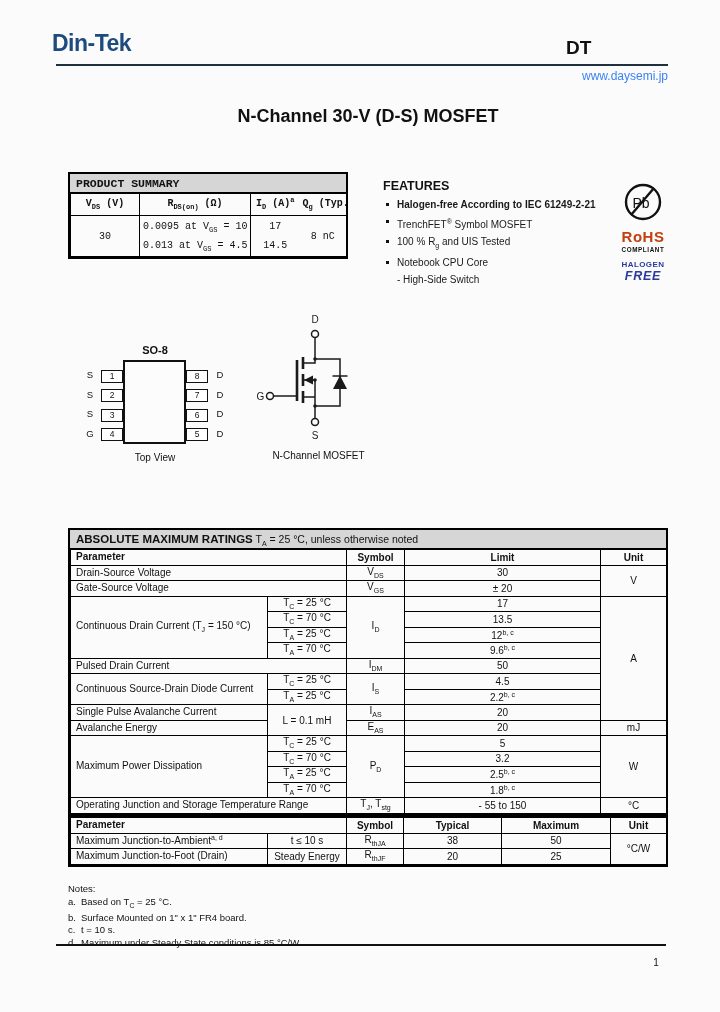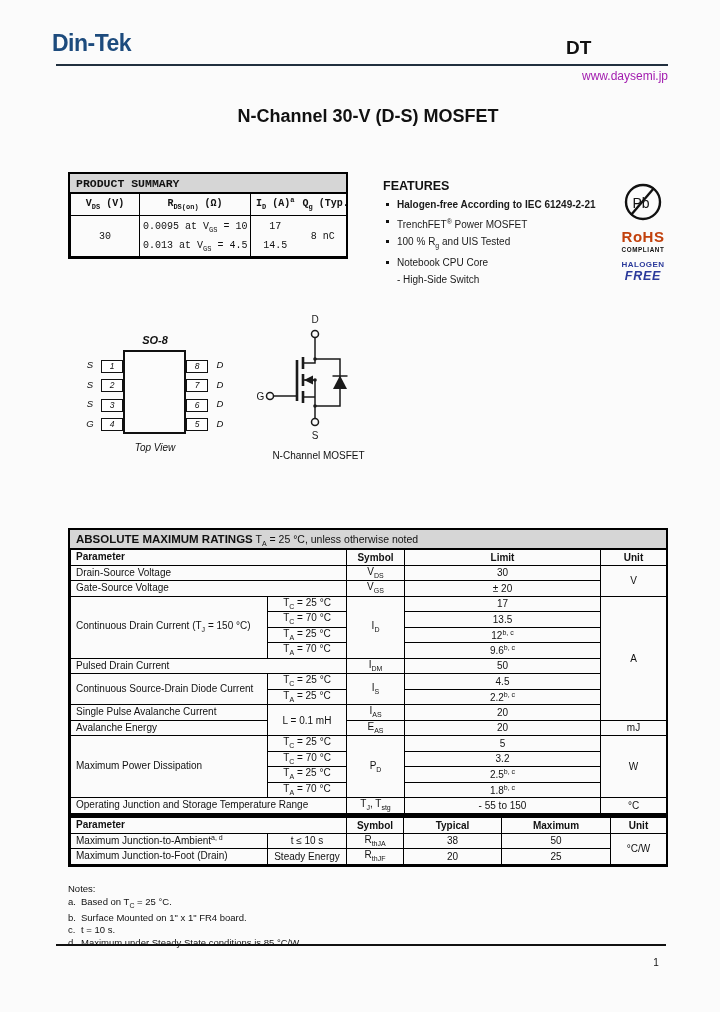--- a/index.html
+++ b/index.html
@@ -9,21 +9,21 @@
     -webkit-font-smoothing:antialiased;overflow:hidden;
   }
   .abs{position:absolute;}
   sub{font-size:7px;}
   sup{font-size:7px;}
 
   
   .logo{left:52px;top:30px;font-size:23px;font-weight:bold;color:#1d4b7d;letter-spacing:-0.5px;}
   .doc-code{left:566px;top:37px;font-size:19px;font-weight:bold;color:#111;}
   .header-rule{left:56px;top:64px;width:612px;height:2px;background:#21303f;}
-  .website{left:508px;top:69px;width:160px;text-align:right;font-size:12px;color:#a21caf;}
+  .website{left:508px;top:69px;width:160px;text-align:right;font-size:12px;color:#3b82f6;}
   .page-title{left:16px;top:106px;width:704px;text-align:center;font-size:18px;font-weight:bold;color:#111;}
 
   
   .tbox{border:2px solid #000;}
   .ttitle{background:#d6d6d6;border-bottom:1px solid #000;font-weight:bold;font-size:11.5px;height:15px;line-height:15px;padding:1.5px 6px;color:#111;white-space:nowrap;overflow:hidden;}
   .tcond{font-weight:normal;font-size:10.5px;}
   .dtable{border-collapse:collapse;table-layout:fixed;width:100%;}
   .dtable td{border:1px solid #000;font-size:10px;text-align:center;padding:0 3px;height:14.5px;line-height:1.1;vertical-align:middle;color:#111;overflow:hidden;white-space:nowrap;}
   .dtable td.param{text-align:left;padding-left:5px;white-space:normal;line-height:1.05;}
   .dtable tr.hdr td{font-weight:bold;}
@@ -47,21 +47,21 @@
   .sub-line{margin-left:14px;font-size:10px;margin-top:0;}
 
   
   .badges{left:616px;top:181px;width:54px;text-align:center;}
   .rohs{font-size:15px;font-weight:bold;color:#c2410c;margin-top:1px;letter-spacing:0.5px;}
   .compliant{font-size:6.3px;font-weight:bold;color:#111;letter-spacing:0.6px;margin-top:1px;}
   .halogen{font-size:8px;font-weight:bold;color:#2b3a9b;margin-top:7px;letter-spacing:0.4px;}
   .free{font-size:12.5px;font-weight:bold;font-style:italic;color:#2b3a9b;letter-spacing:0.8px;}
 
   
-  .pkg{left:85px;top:334px;width:142px;height:128px;font-style:italic;}
+  .pkg{left:85px;top:344px;width:142px;height:128px;}
   .so8-label{position:absolute;top:0;left:0;width:140px;text-align:center;font-size:11px;font-weight:bold;color:#111;}
   .so8-body{position:absolute;left:38px;top:16px;width:59px;height:80px;border:2.5px solid #111;background:#fcfcfc;}
   .pin-box{position:absolute;width:20px;height:11px;border:1.5px solid #111;background:#fff;font-size:8.5px;line-height:11px;text-align:center;color:#111;}
   .pin-letter{position:absolute;width:14px;font-size:9.5px;color:#111;text-align:center;line-height:14px;}
   .topview{position:absolute;top:108px;left:0;width:140px;text-align:center;font-size:10px;color:#111;}
 
   
   .mosfet{left:256px;top:312px;}
   .mosfet-caption{left:256px;top:450px;width:125px;text-align:center;font-size:10px;color:#111;}
 
@@ -120,21 +120,21 @@
 </div>
 
 <div class="abs features">
   <div class="sec-title">FEATURES</div>
   <div class="bullet-line">
       <span class="blt"></span>
       <span class="bold-item">Halogen-free According to IEC 61249-2-21</span>
     </div>
   <div class="bullet-line">
       <span class="blt"></span>
-      <span><span>TrenchFET</span><sup>®</sup><span> Power MOSFET</span></span>
+      <span><span>TrenchFET</span><sup>®</sup><span> Symbol MOSFET</span></span>
     </div>
   <div class="bullet-line">
       <span class="blt"></span>
       <span><span>100 % R</span><sub>g</sub><span> and UIS Tested</span></span>
     </div>
   <div class="bullet-line">
       <span class="blt"></span>
       <span>Notebook CPU Core</span>
     </div>
   <div class="sub-line">- High-Side Switch</div>

